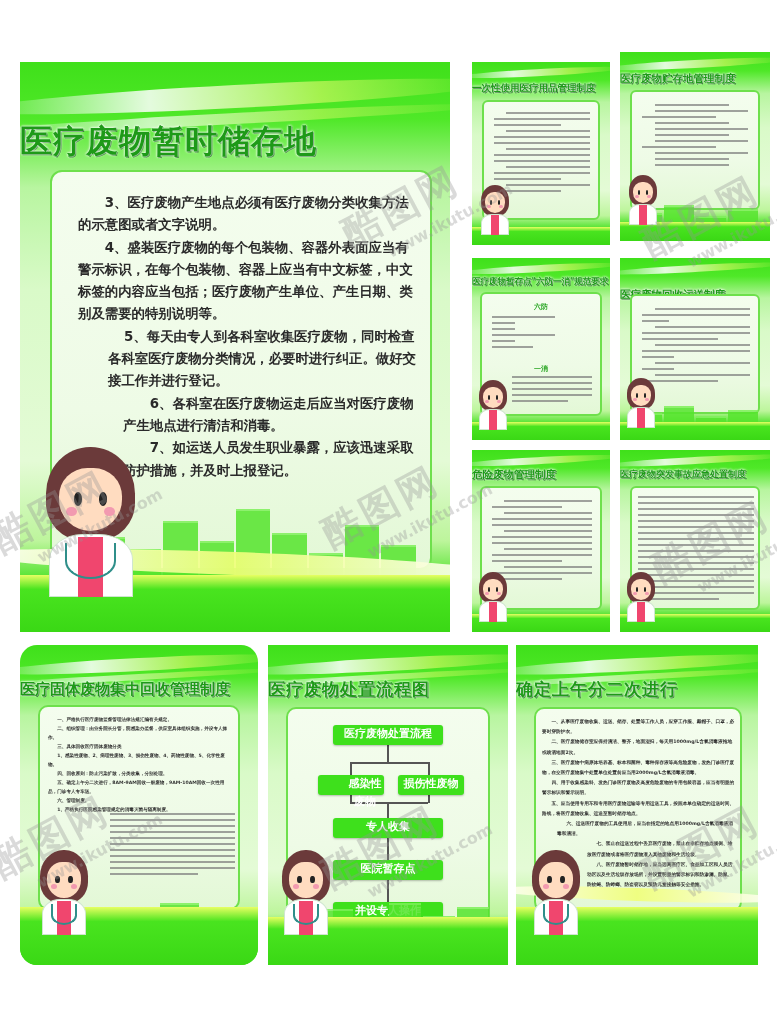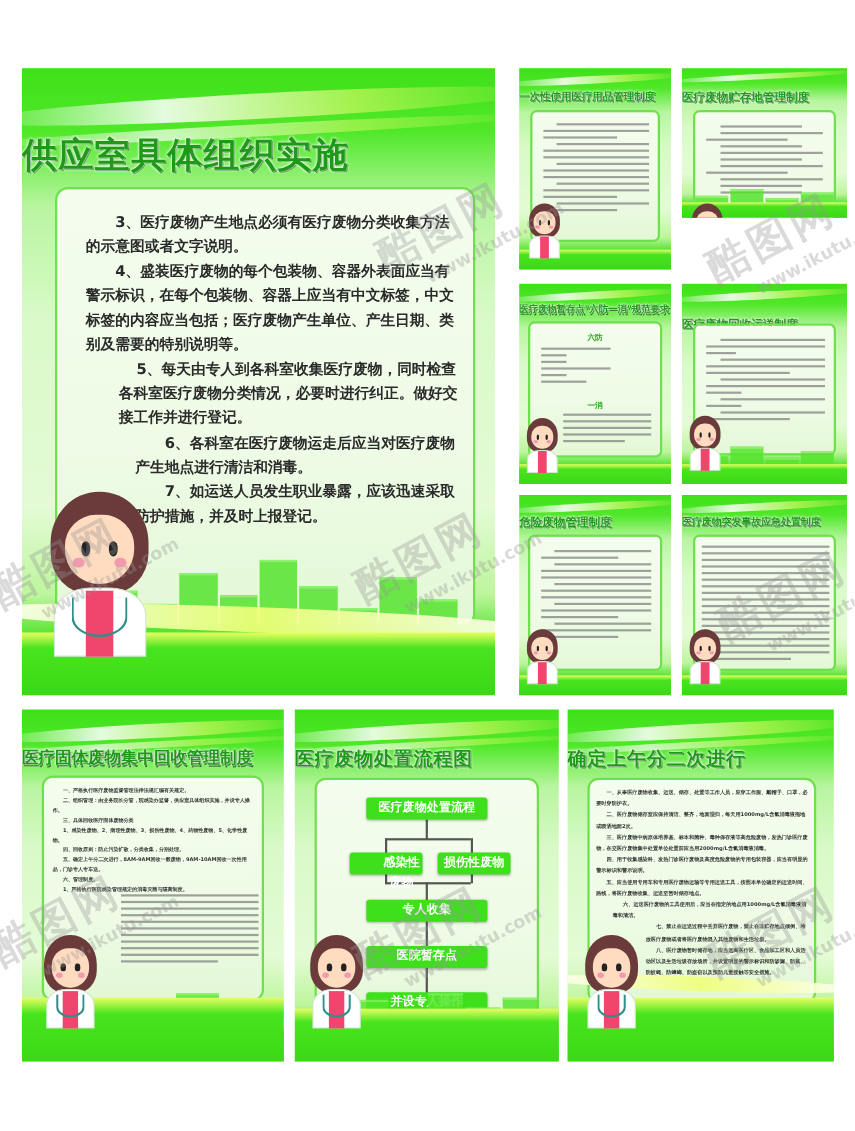--- a/index.html
+++ b/index.html
@@ -82,21 +82,21 @@
   .mini-lines div { height: 2px; background: #7a7a7a; margin: 0 0 4px 0; opacity: 0.7; }
   .mini-lines div.short { width: 70%; }
   .mini-lines div.indent { margin-left: 12%; }
 </style>
 </head>
 <body>
 
 <div class="panel" style="left:20px; top:62px; width:430px; height:570px;">
   <div class="swoosh s1"></div>
   <div class="swoosh s2"></div>
-  <div class="title" style="top:58px; font-size:32px;">供应室具体组织实施</div>
+  <div class="title" style="top:58px; font-size:32px;">医疗废物暂时储存地</div>
   <div class="board" style="left:30px; top:108px; width:382px; height:400px;"></div>
   <div class="body-text" style="left:58px; top:130px; width:340px; font-size:13.4px; line-height:22.3px;">
     <p>3、医疗废物产生地点必须有医疗废物分类收集方法的示意图或者文字说明。</p>
     <p>4、盛装医疗废物的每个包装物、容器外表面应当有警示标识，在每个包装物、容器上应当有中文标签，中文标签的内容应当包括；医疗废物产生单位、产生日期、类别及需要的特别说明等。</p>
     <p style="padding-left:30px; text-indent:1.2em;">5、每天由专人到各科室收集医疗废物，同时检查各科室医疗废物分类情况，必要时进行纠正。做好交接工作并进行登记。</p>
     <p style="padding-left:45px;">6、各科室在医疗废物运走后应当对医疗废物产生地点进行清洁和消毒。</p>
     <p style="padding-left:45px;">7、如运送人员发生职业暴露，应该迅速采取防护措施，并及时上报登记。</p>
   </div>
   <div class="city">
     <span style="height:30%"></span>
@@ -151,21 +151,21 @@
       <div class="face"></div>
       <div class="eye l"></div>
       <div class="eye r"></div>
       <div class="cheek l"></div>
       <div class="cheek r"></div>
       <div class="coat"></div>
       <div class="shirt"></div>
   </div>
 </div>
 
-<div class="panel" style="left:620px; top:62px; width:150px; height:136px;">
+<div class="panel" style="left:620px; top:52px; width:150px; height:189px;">
   <div class="swoosh s1"></div>
   <div class="title" style="top:20px; font-size:10.5px; letter-spacing:0;">医疗废物贮存地管理制度</div>
   <div class="board" style="left:10px; top:38px; width:130px; height:120px; border-radius:6px;"></div>
   <div class="mini-lines" style="position:absolute; left:22px; top:52px; width:106px;">
     <div class="indent short"></div>
       <div class="indent"></div>
       <div class="short"></div>
       <div class="indent short"></div>
       <div class="indent"></div>
       <div class="indent short"></div>
@@ -329,21 +329,21 @@
       <div class="face"></div>
       <div class="eye l"></div>
       <div class="eye r"></div>
       <div class="cheek l"></div>
       <div class="cheek r"></div>
       <div class="coat"></div>
       <div class="shirt"></div>
   </div>
 </div>
 
-<div class="panel" style="left:20px; top:645px; width:238px; height:320px;">
+<div class="panel" style="left:20px; top:645px; width:238px; height:320px;border-radius:17px;">
   <div class="swoosh s1"></div>
   <div class="swoosh s2"></div>
   <div class="title" style="top:35px; font-size:15px; letter-spacing:0;">医疗固体废物集中回收管理制度</div>
   <div class="board" style="left:18px; top:60px; width:202px; height:205px; border-radius:10px;"></div>
   <div class="body-text" style="left:28px; top:70px; width:185px; font-size:4.6px; line-height:9px; font-weight:bold; color:#333;">
     <p>一、严格执行医疗废物监督管理法律法规汇编有关规定。</p>
     <p>二、组织管理：由业务院长分管，院感染办监督，供应室具体组织实施，并设专人操作。</p>
     <p>三、具体回收医疗固体废物分类</p>
     <p>1、感染性废物、2、病理性废物、3、损伤性废物、4、药物性废物、5、化学性废物。</p>
     <p>四、回收原则：防止污染扩散，分类收集，分别处理。</p>

